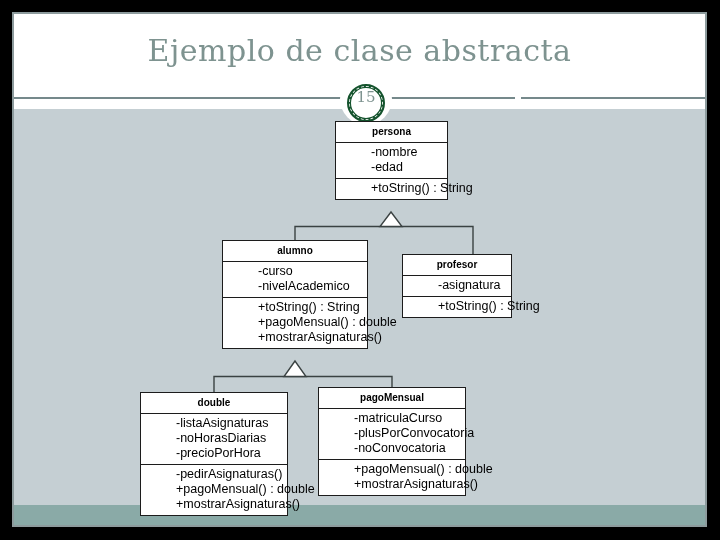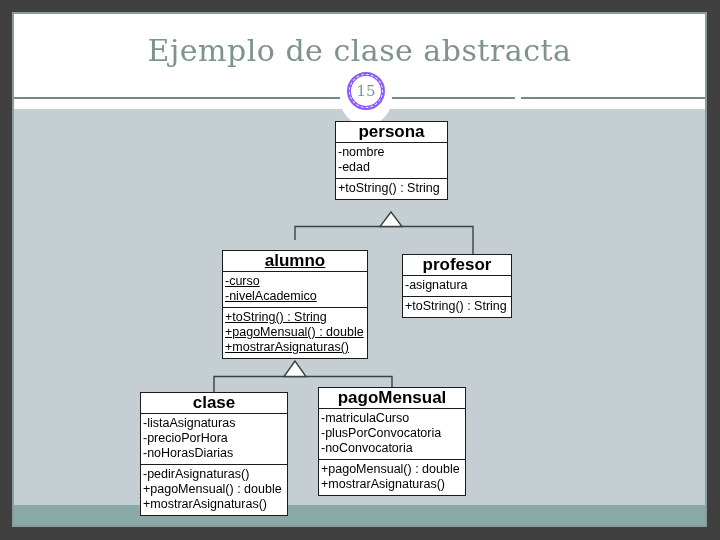--- a/index.html
+++ b/index.html
@@ -1,43 +1,43 @@
 <!DOCTYPE html>
 <html><head>
 <meta charset="utf-8">
 <style>
   html,body{margin:0;padding:0;background:#ffffff;}
-  .stage{position:relative;width:720px;height:540px;background:#404040;overflow:hidden;
+  .stage{position:relative;width:720px;height:540px;background:#000000;overflow:hidden;
          font-family:"Liberation Sans",sans-serif;}
   .frame{position:absolute;left:12px;top:12px;width:695px;height:515px;
          box-sizing:border-box;border:2px solid #8d9b9d;background:#ffffff;}
   .slide-title{position:absolute;left:14px;top:33px;width:691px;text-align:center;
          font-family:"DejaVu Serif",serif;font-size:30px;letter-spacing:.5px;
          color:#7e9390;}
   .divider{position:absolute;left:14px;top:97px;width:691px;height:2px;background:#75898b;}
   .divider-gap{position:absolute;left:515px;top:95px;width:6px;height:6px;background:#ffffff;}
   .circle-halo{position:absolute;left:340px;top:73px;width:52px;height:52px;
          border-radius:50%;background:#ffffff;}
-  .circle-ring{position:absolute;left:347px;top:72px;width:38px;height:38px;
-         box-sizing:border-box;border:4px solid #8b5cf6;border-radius:50%;
+  .circle-ring{position:absolute;left:347px;top:84px;width:38px;height:38px;
+         box-sizing:border-box;border:4px solid #14532d;border-radius:50%;
          outline:1px dashed rgba(255,255,255,.9);outline-offset:-3px;
-         display:flex;align-items:center;justify-content:center;background:#ffffff;}
+         display:flex;justify-content:center;background:#ffffff;}
   .page-number{font-family:"DejaVu Serif",serif;font-size:15px;color:#7e9390;}
   .content-bg{position:absolute;left:14px;top:109px;width:691px;height:396px;background:#c5cfd3;}
   .bottom-band{position:absolute;left:14px;top:505px;width:691px;height:20px;background:#8aaaa7;}
   .connectors{position:absolute;left:0;top:0;width:720px;height:540px;pointer-events:none;}
   .uml{position:absolute;background:#ffffff;border:1px solid #1c1c1c;color:#000;
        font-size:12.5px;}
-  .uml .t{font-weight:bold;font-size:17px;text-align:center;line-height:14px;
+  .uml .t{font-weight:bold;font-size:10px;text-align:center;line-height:14px;
           padding:3px 2px;border-bottom:1px solid #1c1c1c;}
   .uml .sec{padding:2px 0 3px 0;border-bottom:1px solid #1c1c1c;}
   .uml .sec:last-child{border-bottom:none;}
-  .uml .ln{padding:0 2px;line-height:15px;white-space:nowrap;}
+  .uml .ln{padding:0 13px;line-height:15px;white-space:nowrap;margin-left:22px;}
   .b-persona   {left:335px;top:121px;width:111px;}
-  .b-alumno    {left:222px;top:250px;width:144px;text-decoration:underline;}
+  .b-alumno    {left:222px;top:240px;width:144px;}
   .b-profesor  {left:402px;top:254px;width:108px;}
   .b-libre     {left:140px;top:392px;width:146px;}
   .b-presencial{left:318px;top:387px;width:146px;}
 </style>
 </head>
 <body>
 
 <div class="stage">
   <div class="frame"></div>
 
@@ -89,25 +89,25 @@
     <div class="t">profesor</div>
     <div class="sec">
       <div class="ln">-asignatura</div>
     </div>
     <div class="sec">
       <div class="ln">+toString() : String</div>
     </div>
   </div>
 
   <div class="uml b-libre">
-    <div class="t">clase</div>
+    <div class="t">double</div>
     <div class="sec">
       <div class="ln">-listaAsignaturas</div>
+      <div class="ln">-noHorasDiarias</div>
       <div class="ln">-precioPorHora</div>
-      <div class="ln">-noHorasDiarias</div>
     </div>
     <div class="sec">
       <div class="ln">-pedirAsignaturas()</div>
       <div class="ln">+pagoMensual() : double</div>
       <div class="ln">+mostrarAsignaturas()</div>
     </div>
   </div>
 
   <div class="uml b-presencial">
     <div class="t">pagoMensual</div>

